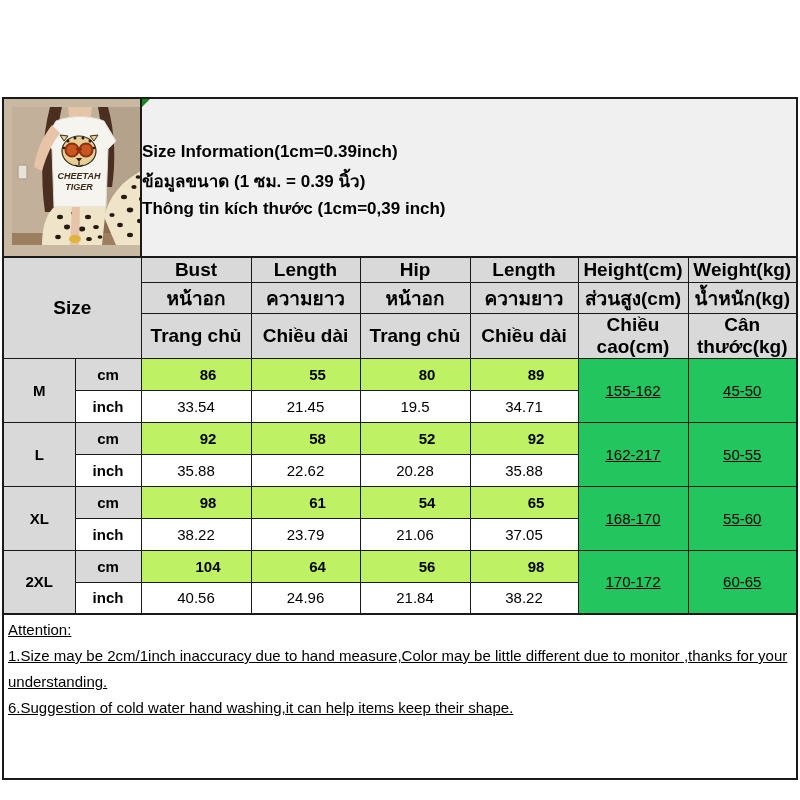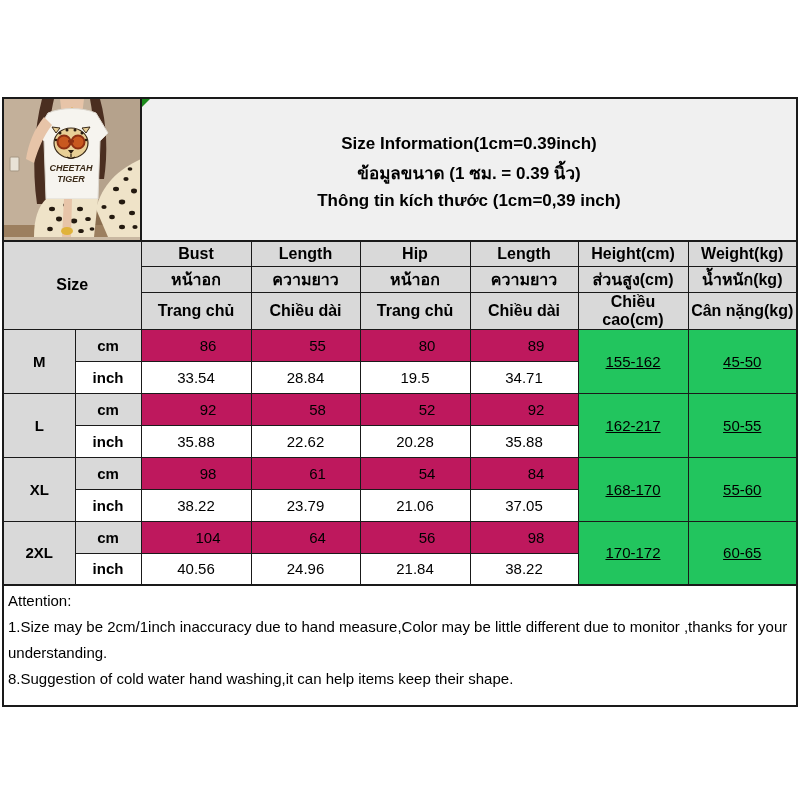--- a/index.html
+++ b/index.html
@@ -16,43 +16,43 @@
     text-align:center; vertical-align:middle;
     font-size:15px; overflow:hidden;
   }
   
   col.c-sz{width:72px;} col.c-un{width:66px;}
   col.c-b{width:110px;} col.c-l1{width:109px;} col.c-h{width:110px;}
   col.c-l2{width:108px;} col.c-ht{width:110px;} col.c-wt{width:109px;}
 
   
   tr.top-row { height:140px; }
-  td.photo-cell { padding:0; background:#c9b8a2; border-right:2px solid #1a1a1a; border-bottom:2px solid #1a1a1a;text-decoration:underline; }
+  td.photo-cell { padding:8px; background:#c9b8a2; border-right:2px solid #1a1a1a; border-bottom:2px solid #1a1a1a;text-decoration:underline; }
   td.title-cell { background:#f0f0f0; position:relative; border-bottom:2px solid #1a1a1a; }
-  .title-lines { display:flex; flex-direction:column; justify-content:center; align-items:center; height:100%; gap:5px; padding-top:6px; }
+  .title-lines { display:flex; flex-direction:column; justify-content:center; align-items:flex-start; height:100%; gap:5px; padding-top:6px; }
   .title-lines div { font-weight:bold; font-size:17px; }
   .corner-marker { position:absolute; left:0; top:0; width:0; height:0;
     border-top:8px solid #1c8a1c; border-right:8px solid transparent; }
 
   
   tr.hdr { height:25px; }
-  tr.hdr th { background:#d9d9d9; font-weight:bold; font-size:16px; }
+  tr.hdr th { background:#d9d9d9; font-weight:bold; font-size:19px; }
   th.size-head { background:#d9d9d9; font-weight:bold; font-size:28px; }
 
   
   tr.data { height:32px; }
   th.size-label { background:#d9d9d9; font-weight:bold; font-size:15px; }
   th.unit-cm { background:#d9d9d9; font-weight:bold; }
   th.unit-inch { background:#ffffff; font-weight:bold; }
-  td.val-cm { background:#be185d; font-weight:normal;padding-left:24px; }
+  td.val-cm { background:#bef264; font-weight:bold;padding-left:24px; }
   td.val-inch { background:#ffffff; font-weight:normal; }
   td.val-merged { background:#22c55e; font-weight:normal;text-decoration:underline; }
 
   
-  tr.attn-row { height:121px; }
+  tr.attn-row { height:165px;text-decoration:underline; }
   td.attn-cell { border-top:2px solid #1a1a1a; text-align:left; vertical-align:top; padding:2px 4px 0 4px; background:#fff; }
   td.attn-cell div { font-size:15px; line-height:26px; font-weight:normal; }
 
   svg text { font-family:"Liberation Sans","DejaVu Sans",sans-serif; }
 </style>
 </head>
 <body>
 
 <div id="stage">
 
@@ -169,37 +169,37 @@
       <th>ความยาว</th>
       <th>ส่วนสูง(cm)</th>
       <th>น้ำหนัก(kg)</th>
     </tr>
     <tr class="hdr">
       <th>Trang chủ</th>
       <th>Chiều dài</th>
       <th>Trang chủ</th>
       <th>Chiều dài</th>
       <th>Chiều cao(cm)</th>
-      <th>Cân nặng(kg)</th>
+      <th>Cân thước(kg)</th>
     </tr>
 
     <tr class="data">
       <th class="size-label" rowspan="2">M</th>
       <th class="unit-cm">cm</th>
       <td class="val-cm">86</td>
       <td class="val-cm">55</td>
       <td class="val-cm">80</td>
       <td class="val-cm">89</td>
       <td class="val-merged" rowspan="2">155-162</td>
       <td class="val-merged" rowspan="2">45-50</td>
     </tr>
     <tr class="data">
       <th class="unit-inch">inch</th>
       <td class="val-inch">33.54</td>
-      <td class="val-inch">28.84</td>
+      <td class="val-inch">21.45</td>
       <td class="val-inch">19.5</td>
       <td class="val-inch">34.71</td>
     </tr>
 
     <tr class="data">
       <th class="size-label" rowspan="2">L</th>
       <th class="unit-cm">cm</th>
       <td class="val-cm">92</td>
       <td class="val-cm">58</td>
       <td class="val-cm">52</td>
@@ -214,21 +214,21 @@
       <td class="val-inch">20.28</td>
       <td class="val-inch">35.88</td>
     </tr>
 
     <tr class="data">
       <th class="size-label" rowspan="2">XL</th>
       <th class="unit-cm">cm</th>
       <td class="val-cm">98</td>
       <td class="val-cm">61</td>
       <td class="val-cm">54</td>
-      <td class="val-cm">84</td>
+      <td class="val-cm">65</td>
       <td class="val-merged" rowspan="2">168-170</td>
       <td class="val-merged" rowspan="2">55-60</td>
     </tr>
     <tr class="data">
       <th class="unit-inch">inch</th>
       <td class="val-inch">38.22</td>
       <td class="val-inch">23.79</td>
       <td class="val-inch">21.06</td>
       <td class="val-inch">37.05</td>
     </tr>
@@ -248,19 +248,19 @@
       <td class="val-inch">40.56</td>
       <td class="val-inch">24.96</td>
       <td class="val-inch">21.84</td>
       <td class="val-inch">38.22</td>
     </tr>
 
     <tr class="attn-row">
       <td class="attn-cell" colspan="8">
         <div>Attention:</div>
         <div>1.Size may be 2cm/1inch inaccuracy due to hand measure,Color may be little different due to monitor ,thanks for your understanding.</div>
-        <div>8.Suggestion of cold water hand washing,it can help items keep their shape.</div>
+        <div>6.Suggestion of cold water hand washing,it can help items keep their shape.</div>
       </td>
     </tr>
   </tbody>
     </table>
 
 </div>
 
 </body></html>

